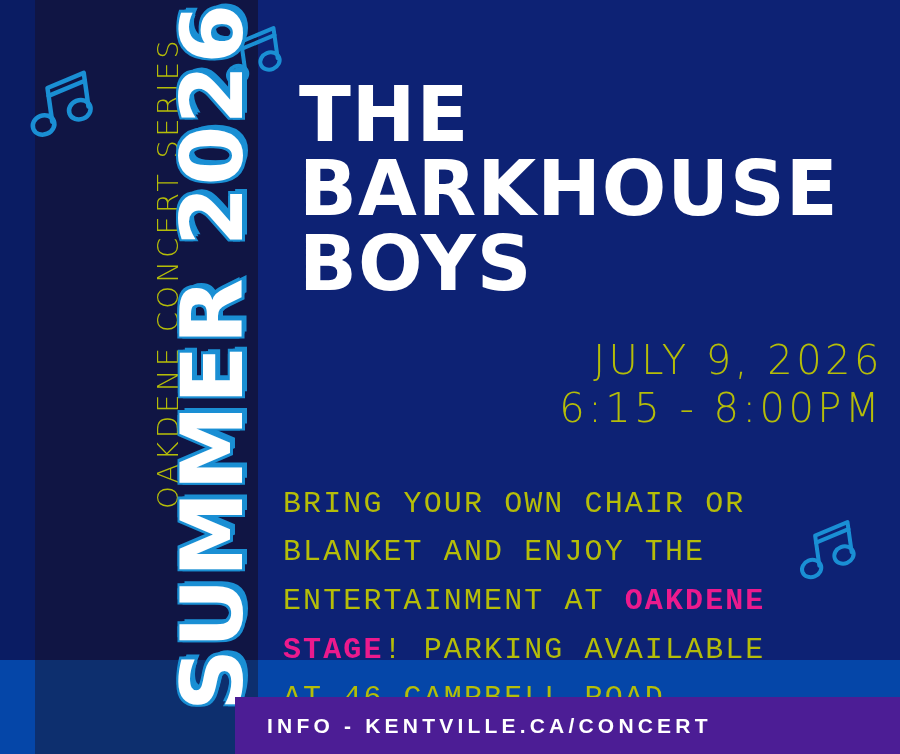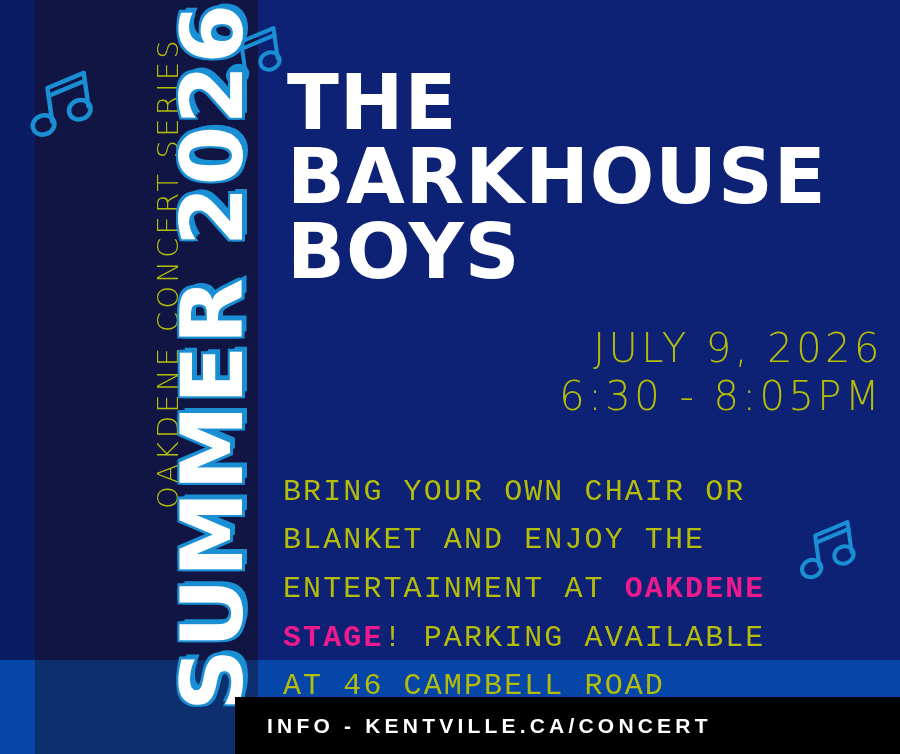--- a/index.html
+++ b/index.html
@@ -49,21 +49,21 @@
     position: absolute;
     left: 0; top: 660px;
     width: 35px; height: 94px;
     background: #0546a8;
   }
 
   .info-bar {                 
     position: absolute;
     left: 235px; top: 697px;
     width: 665px; height: 57px;
-    background: #000000;
+    background: #4c1d95;
     display: flex;
     align-items: center;
   }
   .info-bar-text {
     color: #ffffff;
     font-size: 21px;
     font-weight: bold;
     letter-spacing: 4.2px;
     padding-left: 32px;
     white-space: nowrap;
@@ -115,21 +115,21 @@
     top: 62px;
     width: 600px;
   }
 
   .headline {
     color: #ffffff;
     font-size: 76px;
     line-height: 0.98;
     font-weight: bold;
     letter-spacing: 1px;
-    margin: 4px;
+    margin: 16px;
     font-family: "DejaVu Sans", sans-serif;
   }
 
   .datetime {
     margin-top: 36px;
     color: #b5bd08;
     font-size: 40px;
     line-height: 1.18;
     letter-spacing: 3.5px;
     font-weight: 300;
@@ -199,21 +199,21 @@
   </span>
 
   <div class="series-label">OAKDENE CONCERT SERIES</div>
   <div class="summer-label">SUMMER 2026</div>
 
   <div class="content">
     <h1 class="headline">THE BARKHOUSE BOYS</h1>
 
     <div class="datetime">
       <div>JULY 9, 2026</div>
-      <div>6:30 - 8:05PM</div>
+      <div>6:15 - 8:00PM</div>
     </div>
 
     <div class="blurb">
       <span>BRING YOUR OWN CHAIR OR BLANKET AND ENJOY THE ENTERTAINMENT AT </span><span class="highlight">OAKDENE STAGE</span><span>! PARKING AVAILABLE AT 46 CAMPBELL ROAD</span>
     </div>
   </div>
 
   <div class="info-bar">
     <span class="info-bar-text">INFO - KENTVILLE.CA/CONCERT</span>
   </div>

